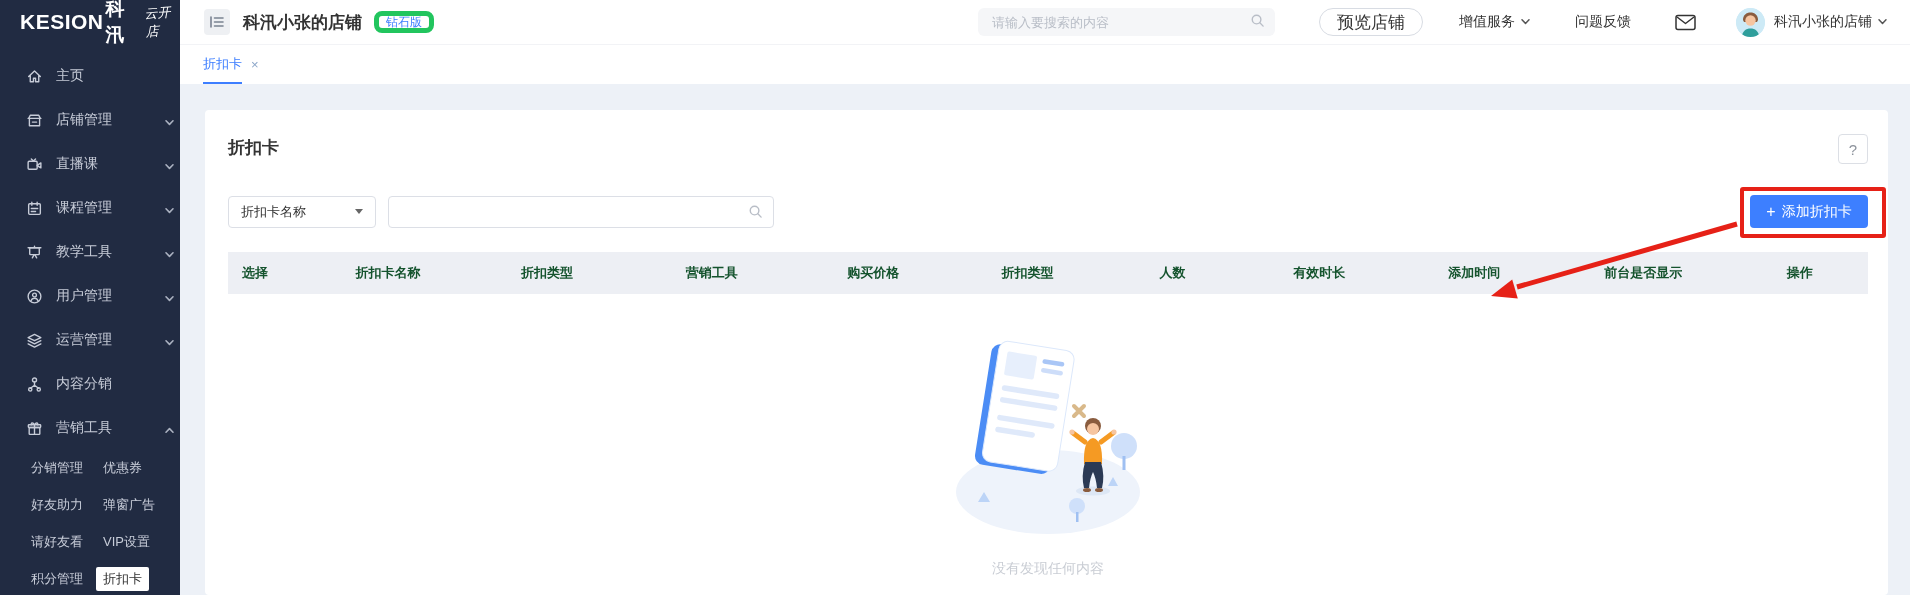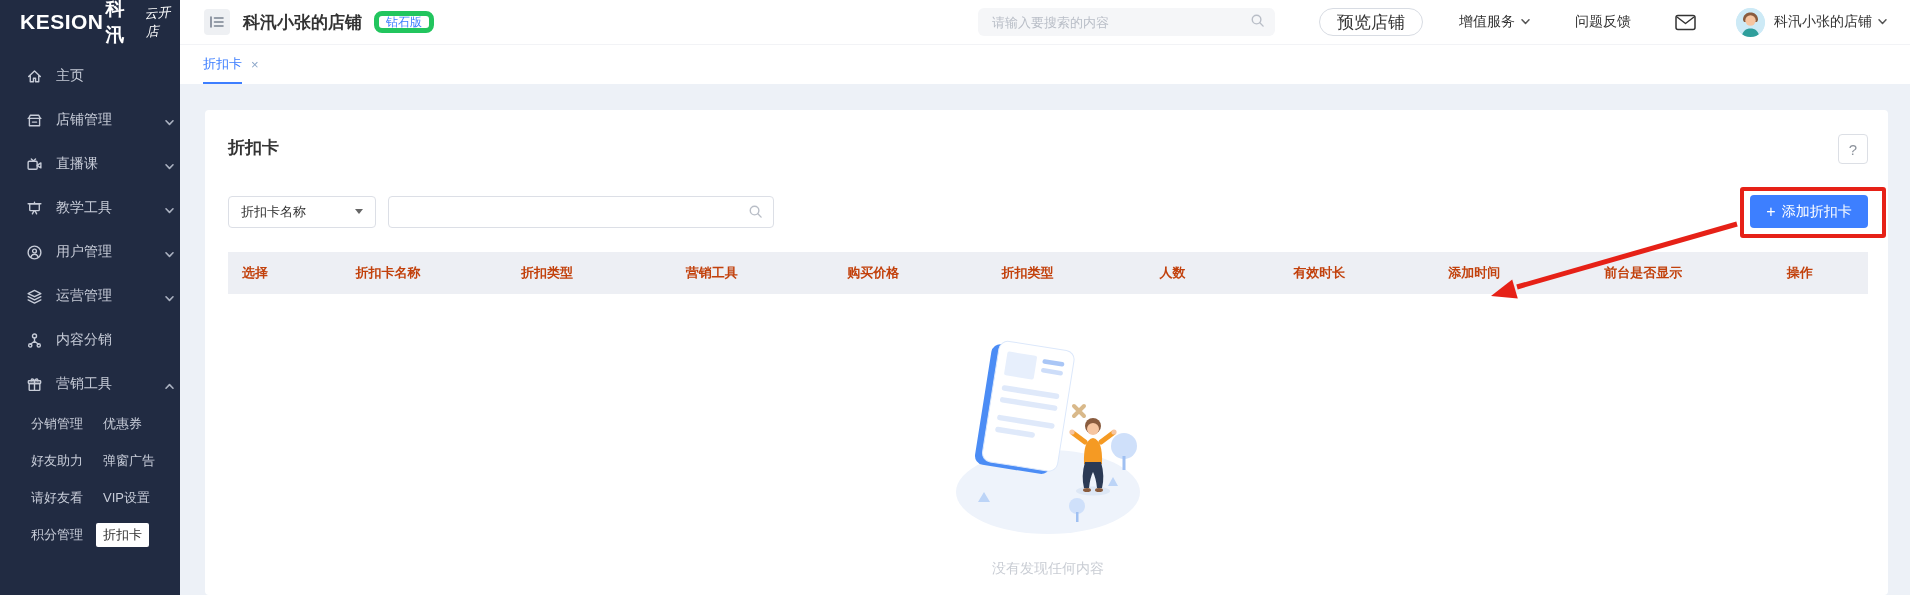--- a/index.html
+++ b/index.html
@@ -62,21 +62,21 @@
   .help-btn { margin-left:auto; width:30px; height:30px; border:1px solid #dcdfe5; border-radius:4px; background:#fff; color:#8d939c; font-size:15px; display:flex; align-items:center; justify-content:center; cursor:pointer; font-family:inherit; }
   .filter-row { margin-top:31px; display:flex; align-items:center; }
   .select-box { width:148px; height:32px; border:1px solid #dcdfe6; border-radius:4px; display:flex; align-items:center; padding:0 12px; font-size:13px; color:#333; cursor:pointer; background:#fff; }
   .select-caret { margin-left:auto; width:0; height:0; border-left:4px solid transparent; border-right:4px solid transparent; border-top:5px solid #666; }
   .filter-input { margin-left:12px; width:386px; height:32px; border:1px solid #dcdfe6; border-radius:4px; display:flex; align-items:center; padding:0 10px; background:#fff; }
   .filter-input input { border:none; outline:none; flex:1; font-size:13px; font-family:inherit; }
   .filter-input .search-glyph { display:flex; }
   .add-btn { margin-left:auto; width:118px; height:33px; background:#3d7fff; color:#fff; border:none; border-radius:4px; font-size:14px; display:flex; align-items:center; justify-content:center; gap:6px; cursor:pointer; font-family:inherit; }
   .add-btn .plus { font-size:16px; line-height:1; }
   
-  .table-head { margin-top:24px; height:42px; background:#edeff4; display:flex; align-items:center; font-size:13px; font-weight:600; color:#c2410c; }
+  .table-head { margin-top:24px; height:42px; background:#edeff4; display:flex; align-items:center; font-size:13px; font-weight:600; color:#14532d; }
   .th { text-align:center; }
   .th:nth-child(1){ width:5.2%; text-align:left; padding-left:14px; }
   .th:nth-child(2){ width:9.1%; }
   .th:nth-child(3){ width:10.3%; }
   .th:nth-child(4){ width:9.8%; }
   .th:nth-child(5){ width:9.9%; }
   .th:nth-child(6){ width:8.9%; }
   .th:nth-child(7){ width:8.8%; }
   .th:nth-child(8){ width:9.1%; }
   .th:nth-child(9){ width:9.8%; }
@@ -119,20 +119,32 @@
           </svg></span>
     </div>
     <div class="menu-item">
       <span class="mi-icon">
           <svg viewBox="0 0 16 16">
             <rect x="2" y="5" width="8.5" height="7.5" rx="1"></rect>
             <path d="M10.5 8.8 14 6.5v4.7l-3.5-2.2 M5 2.8l2 2 2-2"></path>
           </svg>
         </span>
       <span>直播课</span>
+      <span class="chev"><svg viewBox="0 0 11 11">
+            <path d="M2 3.8 5.5 7.4 9 3.8"></path>
+          </svg></span>
+    </div>
+    <div class="menu-item">
+      <span class="mi-icon">
+          <svg viewBox="0 0 16 16">
+            <rect x="2.5" y="3.5" width="11" height="10" rx="1"></rect>
+            <path d="M5.5 2v3 M10.5 2v3 M5 8h6 M5 10.8h4"></path>
+          </svg>
+        </span>
+      <span>课程管理</span>
       <span class="chev"><svg viewBox="0 0 11 11">
             <path d="M2 3.8 5.5 7.4 9 3.8"></path>
           </svg></span>
     </div>
     <div class="menu-item">
       <span class="mi-icon">
           <svg viewBox="0 0 16 16">
             <path d="M2 3.5h12 M8 2v1.5"></path>
             <rect x="3.5" y="3.5" width="9" height="6.5" rx="0.8"></rect>
             <path d="M6 13l1.6-3 M10 13l-1.6-3"></path>

